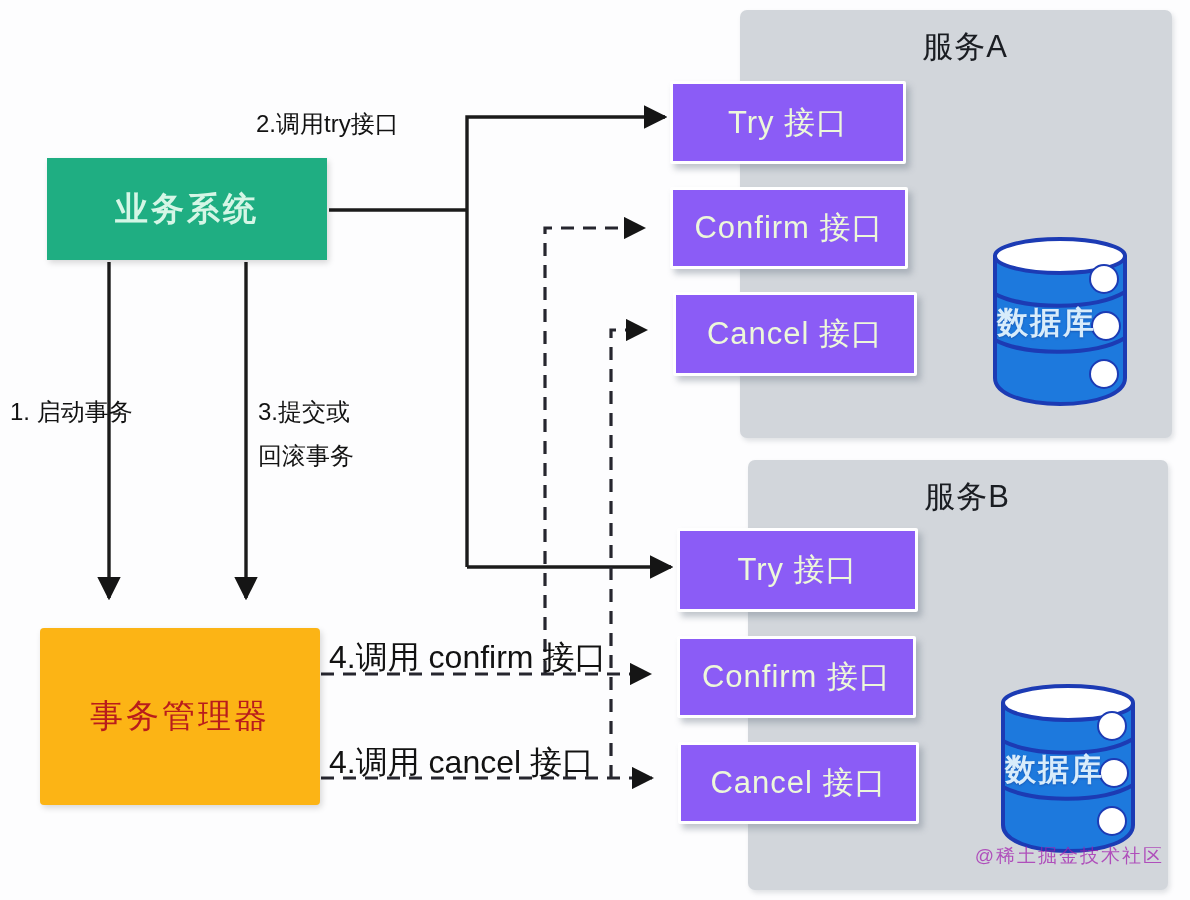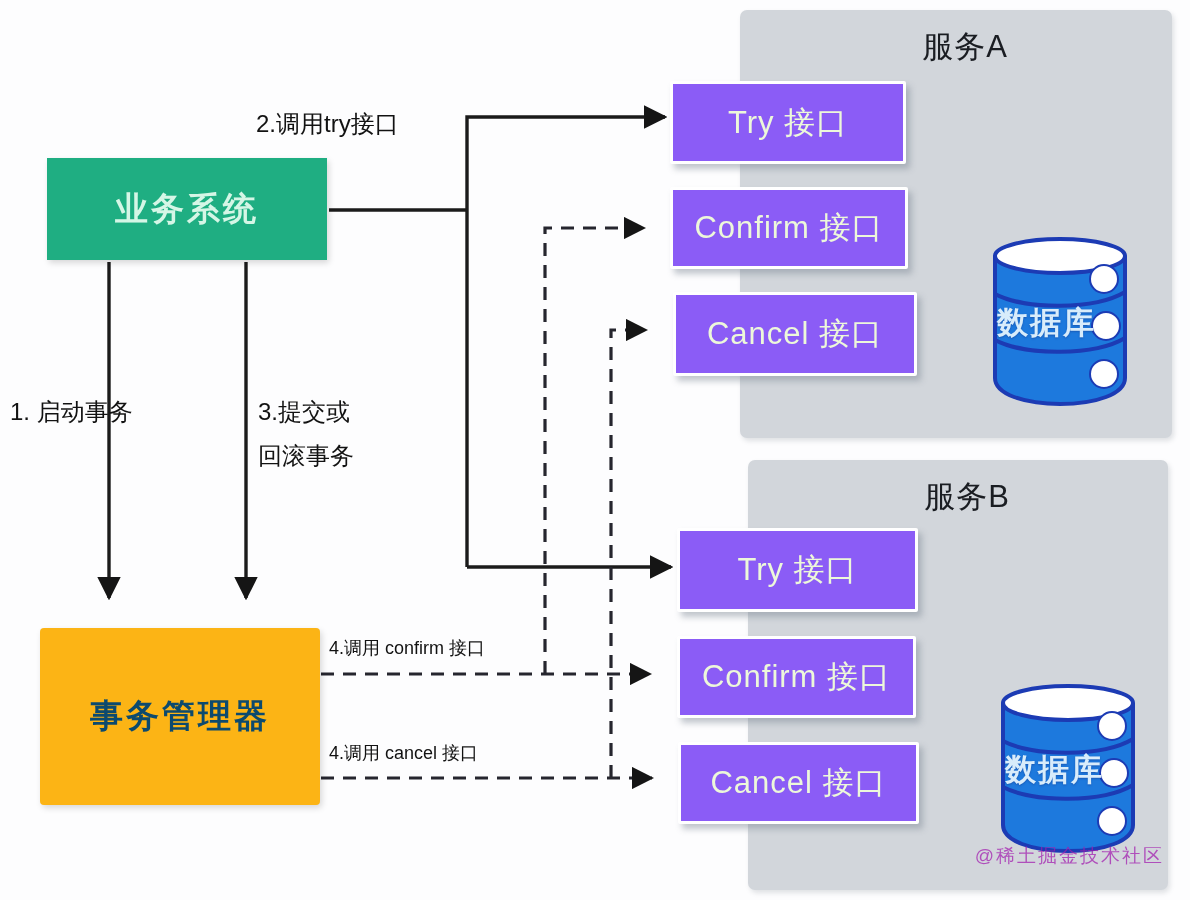--- a/index.html
+++ b/index.html
@@ -10,29 +10,29 @@
   .panel-title{position:absolute;left:0;right:4px;top:16px;text-align:center;font-size:31px;color:#1a1d22;letter-spacing:1px;padding-left:22px;}
 
   .node{position:absolute;display:flex;align-items:center;justify-content:center;}
 
   .biz-box{left:47px;top:158px;width:280px;height:102px;background:#1fae82;border-radius:0;
            box-shadow:2px 3px 6px rgba(0,0,0,.15);}
   .biz-box span{color:#d5f6e6;font-size:33px;font-weight:bold;letter-spacing:3px;}
 
   .tm-box{left:40px;top:628px;width:280px;height:177px;background:#fcb415;border-radius:4px;
           box-shadow:2px 3px 6px rgba(0,0,0,.15);}
-  .tm-box span{color:#0c4a6e;font-size:33px;font-weight:bold;letter-spacing:3px;}
+  .tm-box span{color:#b91c1c;font-size:33px;font-weight:normal;letter-spacing:3px;}
 
   .iface{position:absolute;background:#8b5cf6;border:3px solid #ffffff;border-radius:2px;
          box-shadow:4px 5px 6px rgba(120,130,145,.45);
          display:flex;align-items:center;justify-content:center;}
   .iface span{color:#edf8da;font-size:31px;letter-spacing:1px;}
 
   .step-label{position:absolute;color:#121212;font-size:24px;white-space:nowrap;}
-  .step-label.small{font-size:18px;}
+  .step-label.small{font-size:32px;}
   .step3{line-height:44px;}
 
   .db{position:absolute;}
   .db-label{position:absolute;left:6%;top:42%;width:70%;text-align:center;
             color:#d8ecfb;font-size:31px;font-weight:bold;letter-spacing:2px;
             text-shadow:0 1px 2px rgba(20,40,120,.4);}
 
   .watermark{position:absolute;right:26px;top:843px;color:#a21caf;opacity:.72;
              font-size:19px;letter-spacing:2px;}
 

